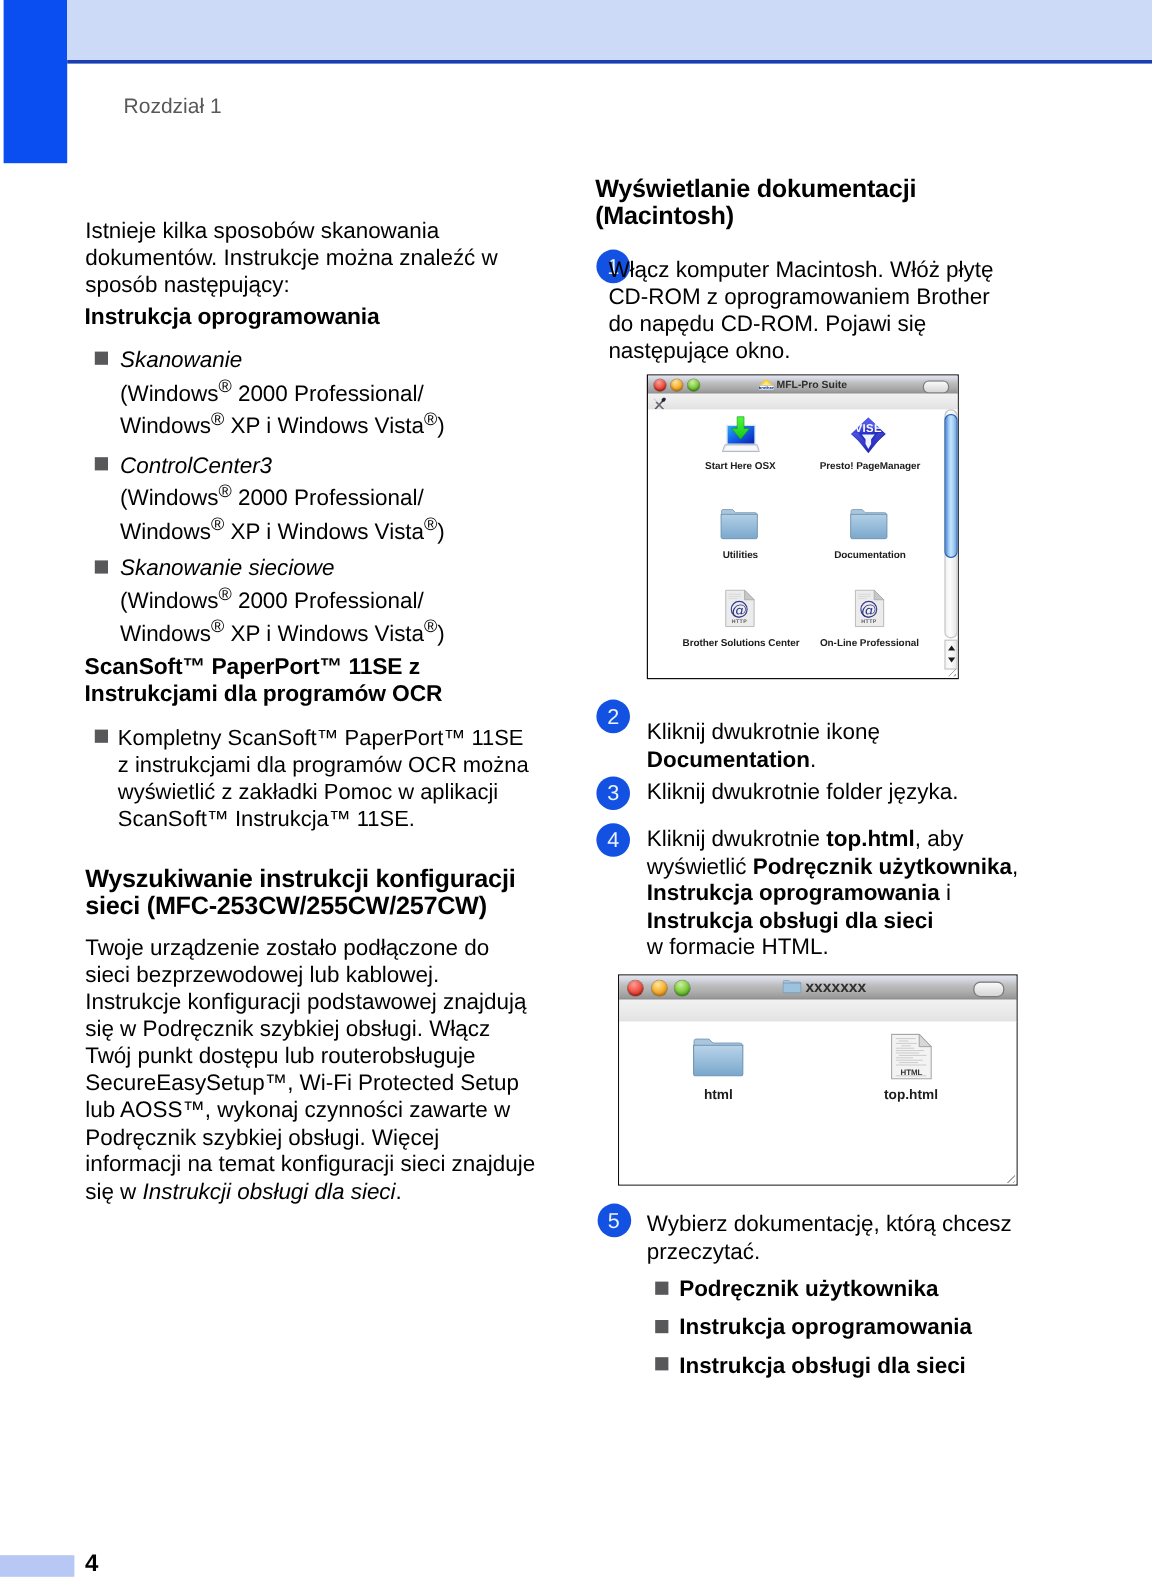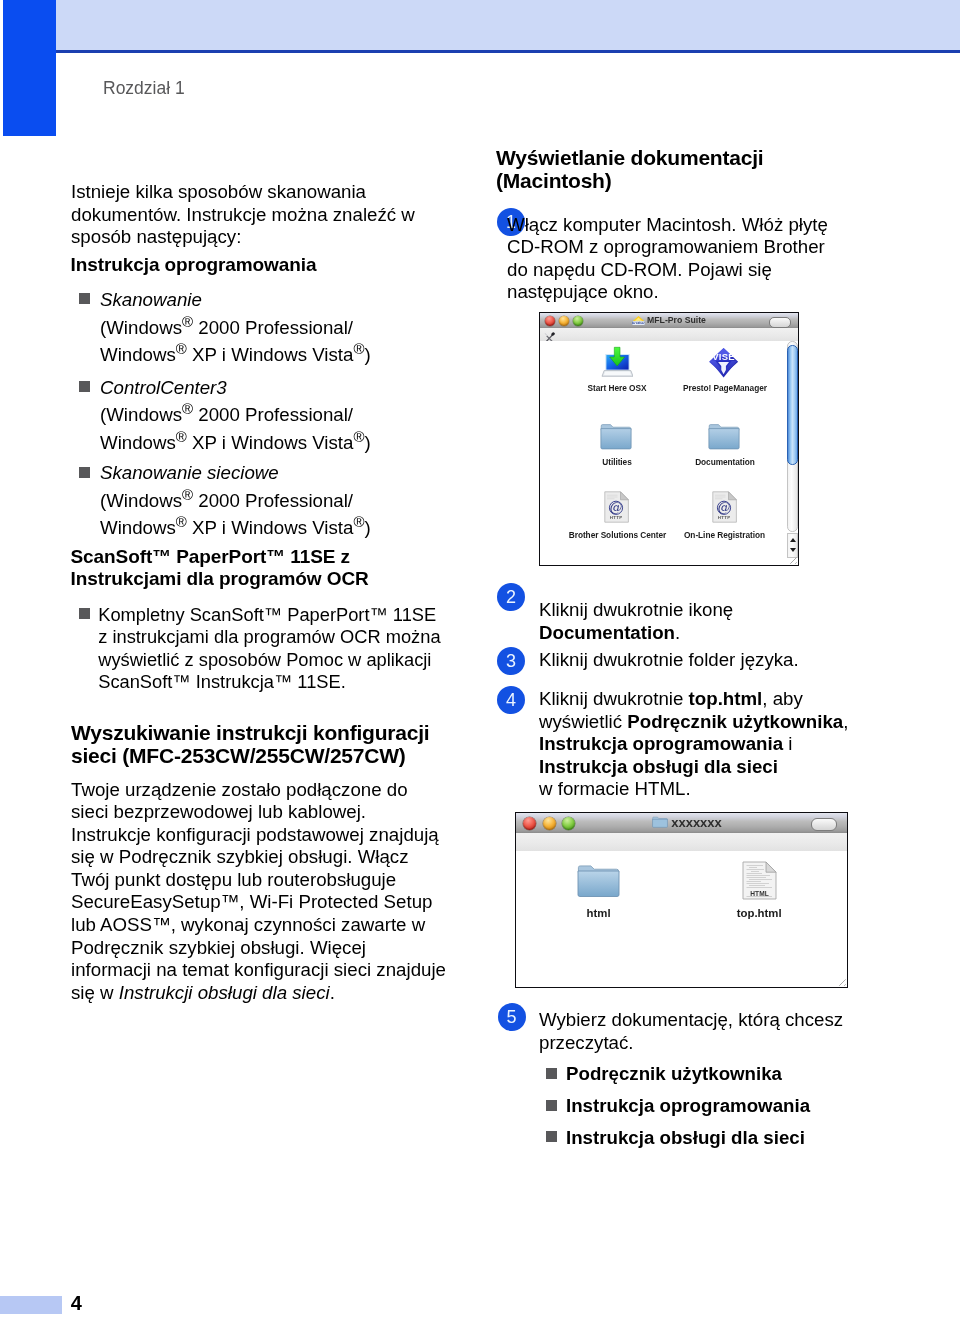--- a/index.html
+++ b/index.html
@@ -121,21 +121,21 @@
 
   <div class="sub" style="left:70.5px;top:545.8px;width:380px;">
     <span>ScanSoft™ PaperPort™ 11SE z</span><br>
     <span>Instrukcjami dla programów OCR</span>
   </div>
 
   <div class="bul" style="left:79.2px;top:607.8px;"></div>
   <div class="bd" style="left:98.2px;top:603.5px;font-size:18.3px;">
     <span>Kompletny ScanSoft™ PaperPort™ 11SE</span><br>
     <span>z instrukcjami dla programów OCR można</span><br>
-    <span>wyświetlić z sposobów Pomoc w aplikacji</span><br>
+    <span>wyświetlić z zakładki Pomoc w aplikacji</span><br>
     <span>ScanSoft™ Instrukcja™ 11SE.</span>
   </div>
 
   <div class="sec" style="left:71px;top:721px;width:390px;">
     <span>Wyszukiwanie instrukcji konfiguracji</span><br>
     <span>sieci (MFC-253CW/255CW/257CW)</span>
   </div>
 
   <div class="bd" style="left:71px;top:778.5px;">
     <span>Twoje urządzenie zostało podłączone do</span><br>
@@ -285,21 +285,21 @@
           <g opacity="0.45" stroke="#a4a4a4" stroke-width="0.5">
             <line x1="3.0" y1="4.2" x2="13.5" y2="4.2"></line>
               <line x1="3.0" y1="6.0" x2="13.5" y2="6.0"></line>
             <line x1="3.0" y1="7.8" x2="10.5" y2="7.8"></line>
           </g>
           <circle cx="12.0" cy="16.8" r="6.6" fill="none" stroke="#343c8c" stroke-width="0.95"></circle>
           <text x="12.0" y="21.2" font-size="12.4" fill="#2b3380" text-anchor="middle" font-family="DejaVu Serif, serif" font-style="italic">@</text>
           <text x="12.2" y="28.2" font-size="4.4" fill="#555555" text-anchor="middle" font-family="Liberation Sans, sans-serif" font-weight="bold" letter-spacing="0.35">HTTP</text>
         </svg>
       </span>
-      <div class="iclabel" style="left:117px;top:189.5px;width:135px;">On-Line Registration</div>
+      <div class="iclabel" style="left:117px;top:189.5px;width:135px;">On-Line Professional</div>
 
       <div class="sbar">
         <div class="sb-track"></div>
         <div class="sb-thumb"></div>
         <div class="sb-arrows">
           <span class="sb-up"></span>
           <span class="sb-dn"></span>
         </div>
       </div>
       <div class="grip"></div>

